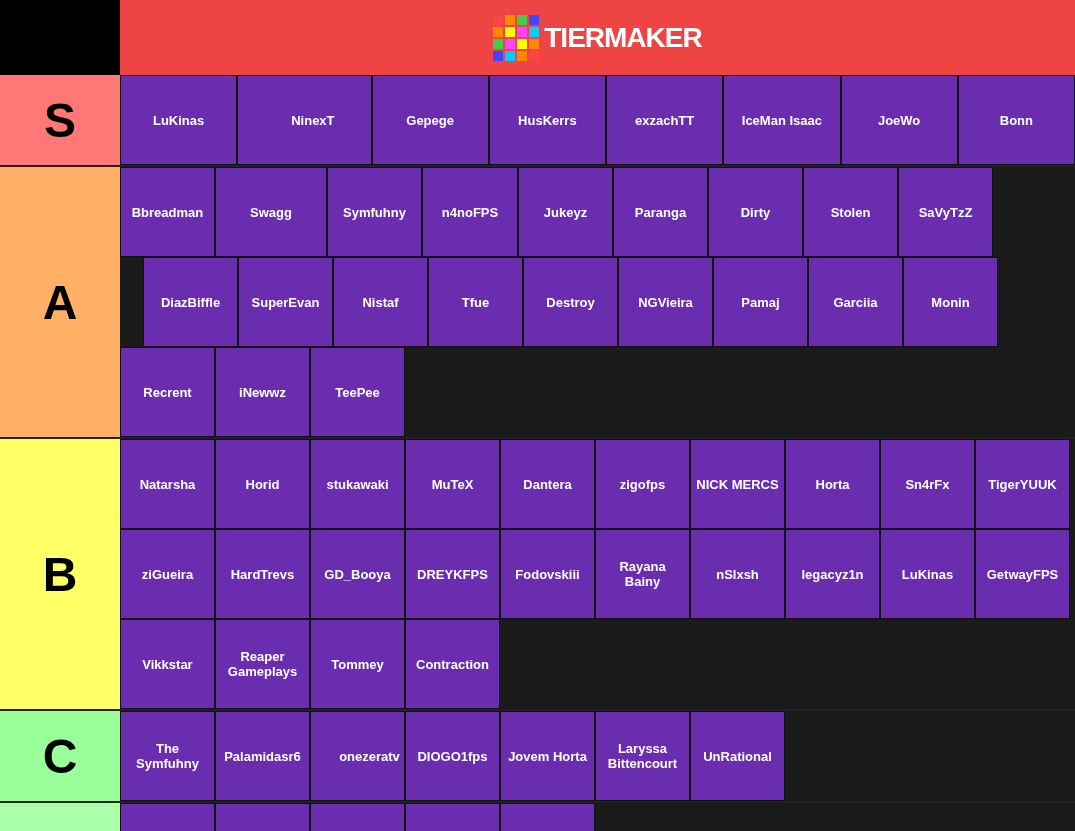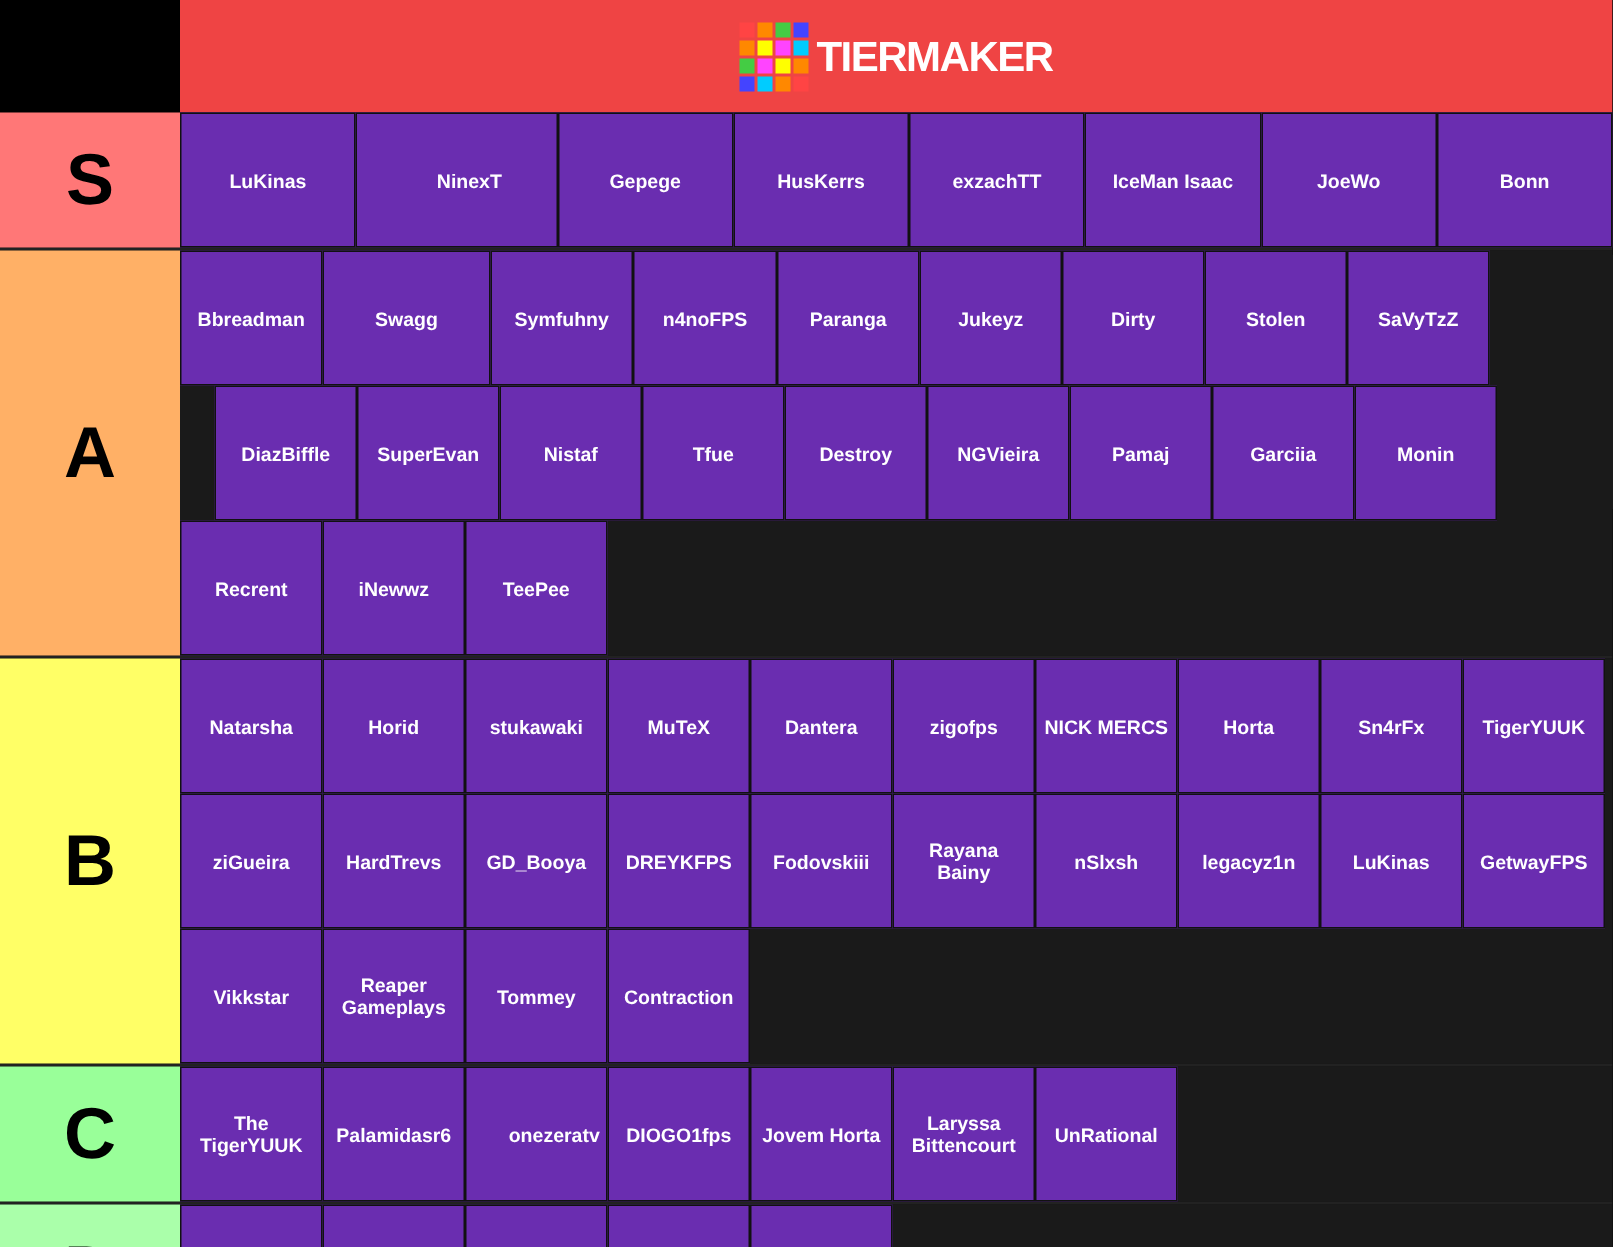--- a/index.html
+++ b/index.html
@@ -150,22 +150,22 @@
           <div class="cell" style="width: auto; min-height: 90px; flex: 1 1 0%; min-width: 80px;">Bonn</div>
         </div>
       </div>
       <div class="tier-row">
         <div class="tier-label" style="background: rgb(255, 176, 102);">A</div>
         <div class="tier-cells">
           <div class="cell" style="width: 95px; min-height: 90px;">Bbreadman</div>
           <div class="cell" style="width: 112px; min-height: 90px;">Swagg</div>
           <div class="cell" style="width: 95px; min-height: 90px;">Symfuhny</div>
           <div class="cell" style="width: 96px; min-height: 90px;">n4noFPS</div>
+          <div class="cell" style="width: 95px; min-height: 90px;">Jukeyz</div>
           <div class="cell" style="width: 95px; min-height: 90px;">Paranga</div>
-          <div class="cell" style="width: 95px; min-height: 90px;">Jukeyz</div>
           <div class="cell" style="width: 95px; min-height: 90px;">Dirty</div>
           <div class="cell" style="width: 95px; min-height: 90px;">Stolen</div>
           <div class="cell" style="width: 95px; min-height: 90px;">SaVyTzZ</div>
           <div class="cell" style="width: 95px; min-height: 90px; margin-left: 23px;">DiazBiffle</div>
           <div class="cell" style="width: 95px; min-height: 90px;">SuperEvan</div>
           <div class="cell" style="width: 95px; min-height: 90px;">Nistaf</div>
           <div class="cell" style="width: 95px; min-height: 90px;">Tfue</div>
           <div class="cell" style="width: 95px; min-height: 90px;">Destroy</div>
           <div class="cell" style="width: 95px; min-height: 90px;">NGVieira</div>
           <div class="cell" style="width: 95px; min-height: 90px;">Pamaj</div>
@@ -205,21 +205,21 @@
           <div class="cell" style="width: 95px; min-height: 90px;">Reaper
 Gameplays</div>
           <div class="cell" style="width: 95px; min-height: 90px;">Tommey</div>
           <div class="cell" style="width: 95px; min-height: 90px;">Contraction</div>
         </div>
       </div>
       <div class="tier-row">
         <div class="tier-label" style="background: rgb(153, 255, 153);">C</div>
         <div class="tier-cells">
           <div class="cell" style="width: 95px; min-height: 90px;">The
-TigerYUUK</div>
+Symfuhny</div>
           <div class="cell" style="width: 95px; min-height: 90px;">Palamidasr6</div>
           <div class="cell" style="width: 95px; min-height: 90px; padding-left: 28px;">onezeratv</div>
           <div class="cell" style="width: 95px; min-height: 90px;">DIOGO1fps</div>
           <div class="cell" style="width: 95px; min-height: 90px;">Jovem
 Horta</div>
           <div class="cell" style="width: 95px; min-height: 90px;">Laryssa
 Bittencourt</div>
           <div class="cell" style="width: 95px; min-height: 90px;">UnRational</div>
         </div>
       </div>

